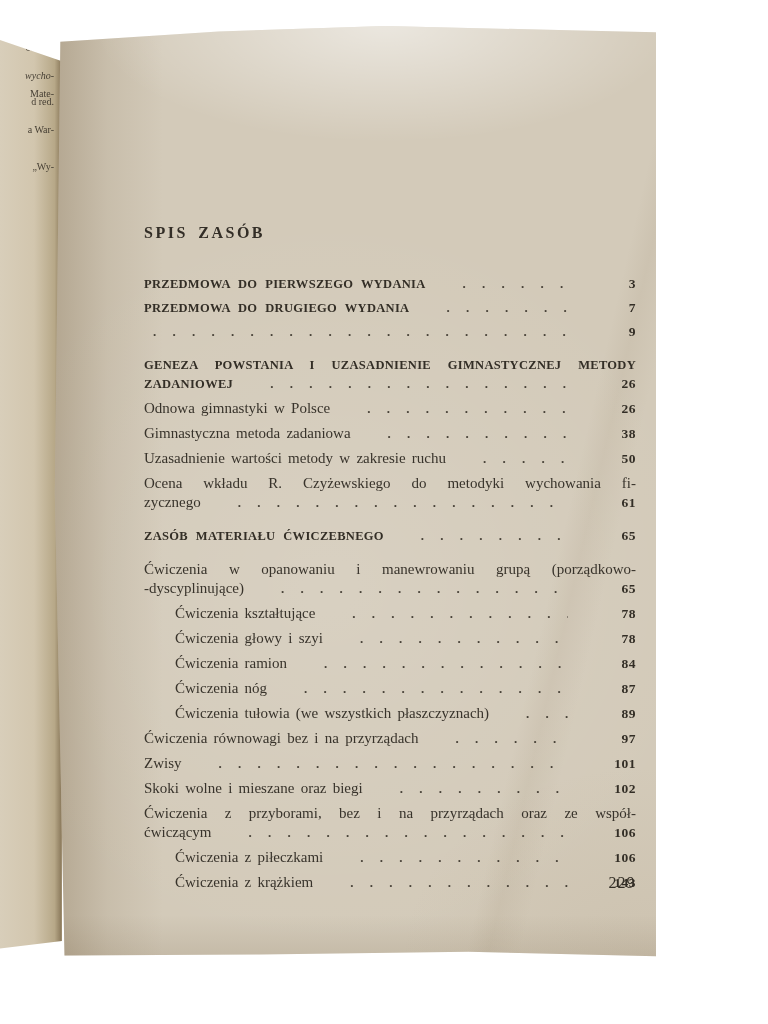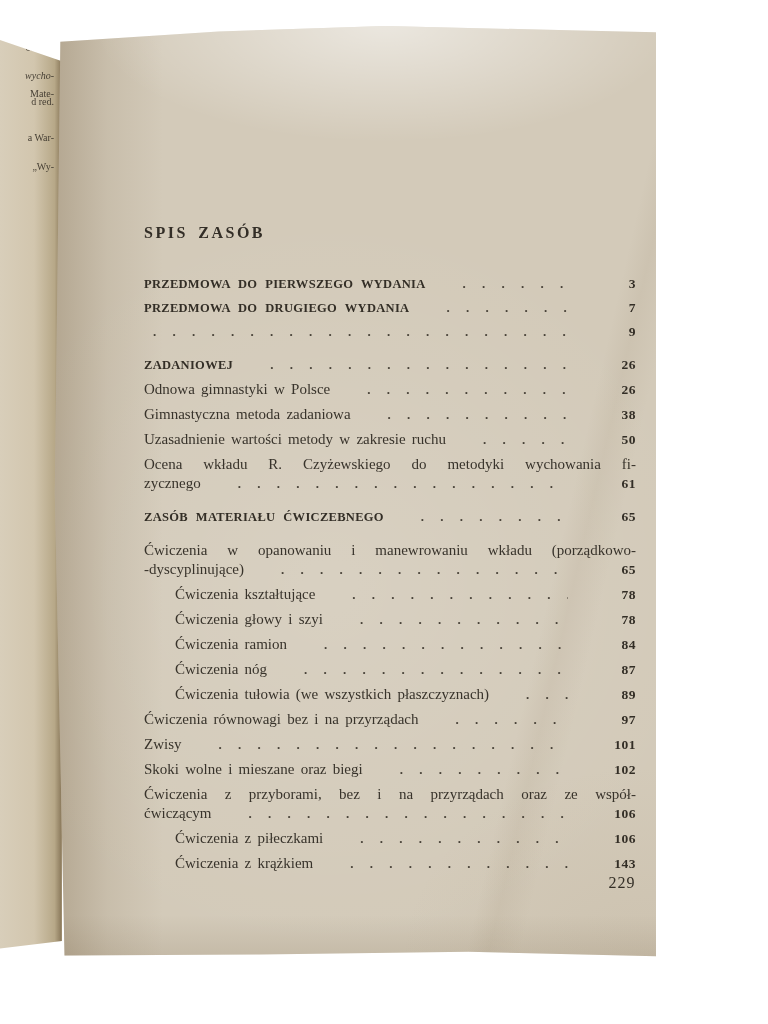--- a/index.html
+++ b/index.html
@@ -86,21 +86,21 @@
 </head>
 <body>
 
 <div class="photo">
 
   <div class="prev-edge" id="prev-edge">
       <div class="spine-frag" style="top: 14px;">66 t. V.</div>
       <div class="spine-frag italic" style="top: 42px;">wycho-</div>
       <div class="spine-frag" style="top: 60px;">Mate-</div>
       <div class="spine-frag" style="top: 68px;">d red.</div>
-      <div class="spine-frag" style="top: 104px;">a War-</div>
+      <div class="spine-frag" style="top: 96px;">a War-</div>
       <div class="spine-frag" style="top: 133px;">„Wy-</div>
     </div>
 
   <div class="page">
     <div class="toc">
       <div class="toc-heading">SPIS ZASÓB</div>
       <div id="toc-rows">
           <div class="toc-row caps">
             <div class="toc-lastline">
               <span class="toc-label">PRZEDMOWA DO PIERWSZEGO WYDANIA</span>
@@ -115,20 +115,21 @@
               <span class="toc-page">7</span>
             </div>
           </div>
           <div class="toc-row caps">
             <div class="toc-lastline">
               <span class="toc-dots">. . . . . . . . . . . . . . . . . . . . . . . . . . . . . . . . . . . . . . . . . . . . . . . . . . . . . . . . . . . .</span>
               <span class="toc-page">9</span>
             </div>
           </div>
           <div class="toc-row caps gap">
+            <div class="toc-justline">GENEZA POWSTANIA I UZASADNIENIE GIMNASTYCZNEJ METODY</div>
             <div class="toc-lastline">
               <span class="toc-label">ZADANIOWEJ</span>
               <span class="toc-dots">. . . . . . . . . . . . . . . . . . . . . . . . . . . . . . . . . . . . . . . . . . . . . . . . . . . . . . . . . . . .</span>
               <span class="toc-page">26</span>
             </div>
           </div>
           <div class="toc-row">
             <div class="toc-lastline">
               <span class="toc-label">Odnowa gimnastyki w Polsce</span>
               <span class="toc-dots">. . . . . . . . . . . . . . . . . . . . . . . . . . . . . . . . . . . . . . . . . . . . . . . . . . . . . . . . . . . .</span>
@@ -158,21 +159,21 @@
             </div>
           </div>
           <div class="toc-row caps gap">
             <div class="toc-lastline">
               <span class="toc-label">ZASÓB MATERIAŁU ĆWICZEBNEGO</span>
               <span class="toc-dots">. . . . . . . . . . . . . . . . . . . . . . . . . . . . . . . . . . . . . . . . . . . . . . . . . . . . . . . . . . . .</span>
               <span class="toc-page">65</span>
             </div>
           </div>
           <div class="toc-row gap">
-            <div class="toc-justline">Ćwiczenia w opanowaniu i manewrowaniu wkładu (porządkowo-</div>
+            <div class="toc-justline">Ćwiczenia w opanowaniu i manewrowaniu grupą (porządkowo-</div>
             <div class="toc-lastline">
               <span class="toc-label">-dyscyplinujące)</span>
               <span class="toc-dots">. . . . . . . . . . . . . . . . . . . . . . . . . . . . . . . . . . . . . . . . . . . . . . . . . . . . . . . . . . . .</span>
               <span class="toc-page">65</span>
             </div>
           </div>
           <div class="toc-row indent">
             <div class="toc-lastline">
               <span class="toc-label">Ćwiczenia kształtujące</span>
               <span class="toc-dots">. . . . . . . . . . . . . . . . . . . . . . . . . . . . . . . . . . . . . . . . . . . . . . . . . . . . . . . . . . . .</span>

